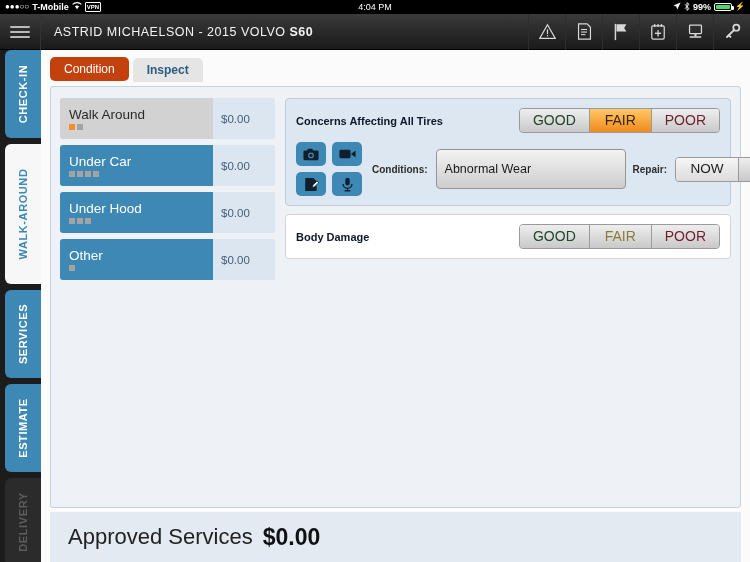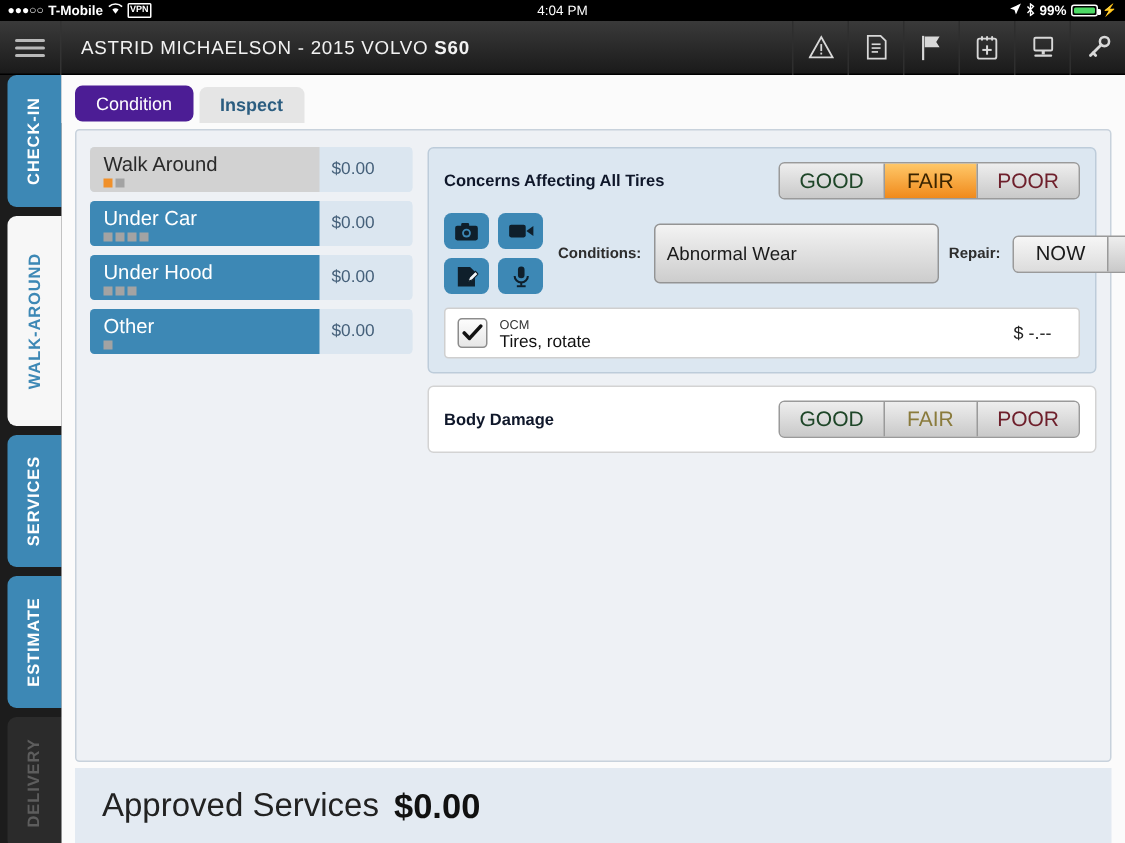--- a/index.html
+++ b/index.html
@@ -97,35 +97,35 @@
   }
   .tabbar {
     height: 32px; padding: 6px 0 0 9px;
     background: #fbfbfb;
     display: flex; align-items: flex-end; gap: 4px;
   }
   .tab {
     font-size: 12px; padding: 5px 14px 5px; border-radius: 5px 5px 0 0;
     line-height: 14px;
   }
-  .tab.blue { background: #4c1d95; color: #fff; border-radius: 5px; margin-bottom: 1px; }
+  .tab.blue { background: #c2410c; color: #fff; border-radius: 5px; margin-bottom: 1px; }
   .tab.light { background: #e5e5e5; color: #2b5d80; font-weight: bold; }
 
   .panel {
     position: absolute; left: 9px; right: 9px; top: 36px; bottom: 54px;
     background: #eef1f5;
     border: 1px solid #c8d2dc;
     border-radius: 3px;
   }
   .panel-inner { position: absolute; inset: 0; display: flex; padding: 11px 9px; gap: 10px; }
 
   
   .area-list { width: 215px; flex: 0 0 215px; }
   .area-row {
-    height: 30px; margin-bottom: 6px; display: flex; align-items: stretch;
+    height: 41px; margin-bottom: 6px; display: flex; align-items: stretch;
     border-radius: 3px; overflow: hidden; background: #dbe6f0;
   }
   .area-name {
     flex: 1; background: #3d88b5; color: #fff;
     display: flex; flex-direction: column; justify-content: center;
     padding: 0 9px; position: relative;
   }
   .area-row.selected .area-name { background: #d2d2d2; color: #2a2a2a; }
   .area-label { font-size: 13.5px; line-height: 15px; }
   .dots { display: flex; gap: 2px; margin-top: 2px; }
@@ -440,32 +440,20 @@
                   <div class="field-label">Repair:</div>
                   <div class="seg repair">
                     <div class="s on">NOW</div>
                     <div class="s">LATER</div>
                     <div class="s">POOR</div>
                   </div>
                 </div>
               </div>
             </div>
 
-            <div class="svc-row">
-              <div class="checkbox">
-                <svg width="14" height="12" viewBox="0 0 14 12">
-                    <path d="M1.5 6 L5 9.6 L12.5 1.4" stroke="#111" stroke-width="2.4" fill="none" stroke-linecap="round" stroke-linejoin="round"></path>
-                  </svg>
-              </div>
-              <div class="svc-text">
-                <span class="svc-code">OCM</span>
-                <span class="svc-name">Tires, rotate</span>
-              </div>
-              <div class="svc-price">$ -.--</div>
-            </div>
           </div>
 
           <div class="card white">
             <div class="card-head">
               <div class="card-title">Body Damage</div>
               <div class="seg">
                 <div class="s good">GOOD</div>
                 <div class="s fair">FAIR</div>
                 <div class="s poor">POOR</div>
               </div>

